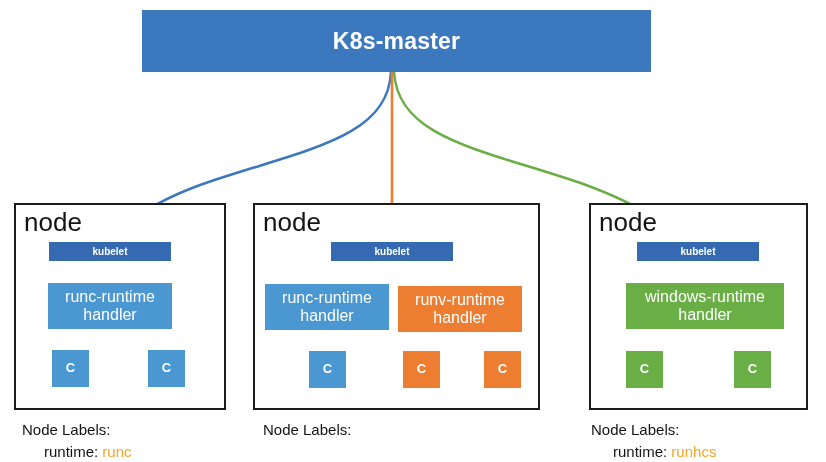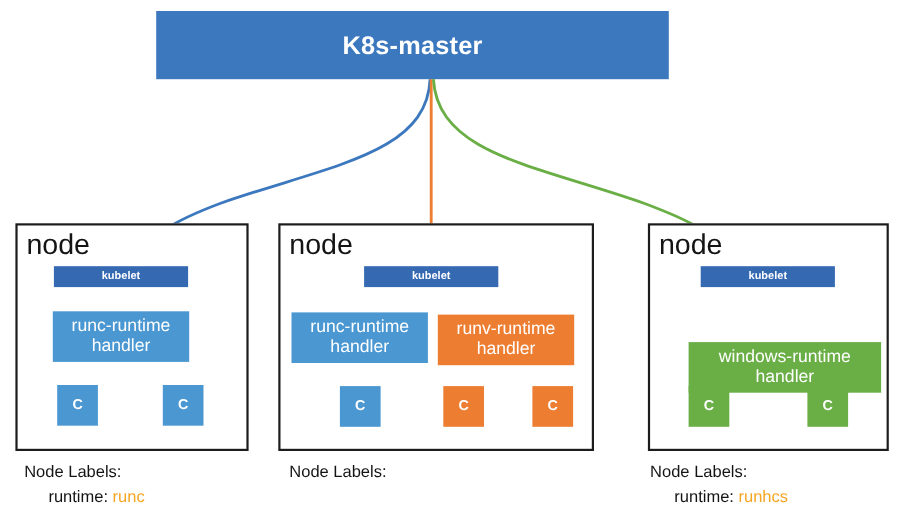--- a/index.html
+++ b/index.html
@@ -24,21 +24,21 @@
     width: 826px;
     height: 462px;
     pointer-events: none;
   }
 
   
   .master-box {
     position: absolute;
     left: 142px;
     top: 10px;
-    width: 466px;
+    width: 509px;
     height: 62px;
     background: #3C78BE;
     color: #ffffff;
     display: flex;
     align-items: center;
     justify-content: center;
     font-size: 23px;
     font-weight: bold;
     letter-spacing: 0.2px;
     box-sizing: border-box;
@@ -228,21 +228,21 @@
   <div class="labels" style="left:263px; top:419px;">
     <div>Node Labels:</div>
   </div>
 
   <div class="node-panel p2">
     <div class="node-title">node</div>
   </div>
   <div class="blk kubelet" style="left:637px; top:242px; width:122px;">
     <span>kubelet</span>
   </div>
-  <div class="blk handler green" style="left:626px; top:283px; width:175px;margin-top:28px;">
+  <div class="blk handler green" style="left:626px; top:283px; width:158px;">
     <span>
       <span>windows-runtime</span><br>
       <span>handler</span>
     </span>
   </div>
   <div class="blk ctr green" style="left:626px; top:351px;">
     <span>C</span>
   </div>
   <div class="blk ctr green" style="left:734px; top:351px;">
     <span>C</span>

